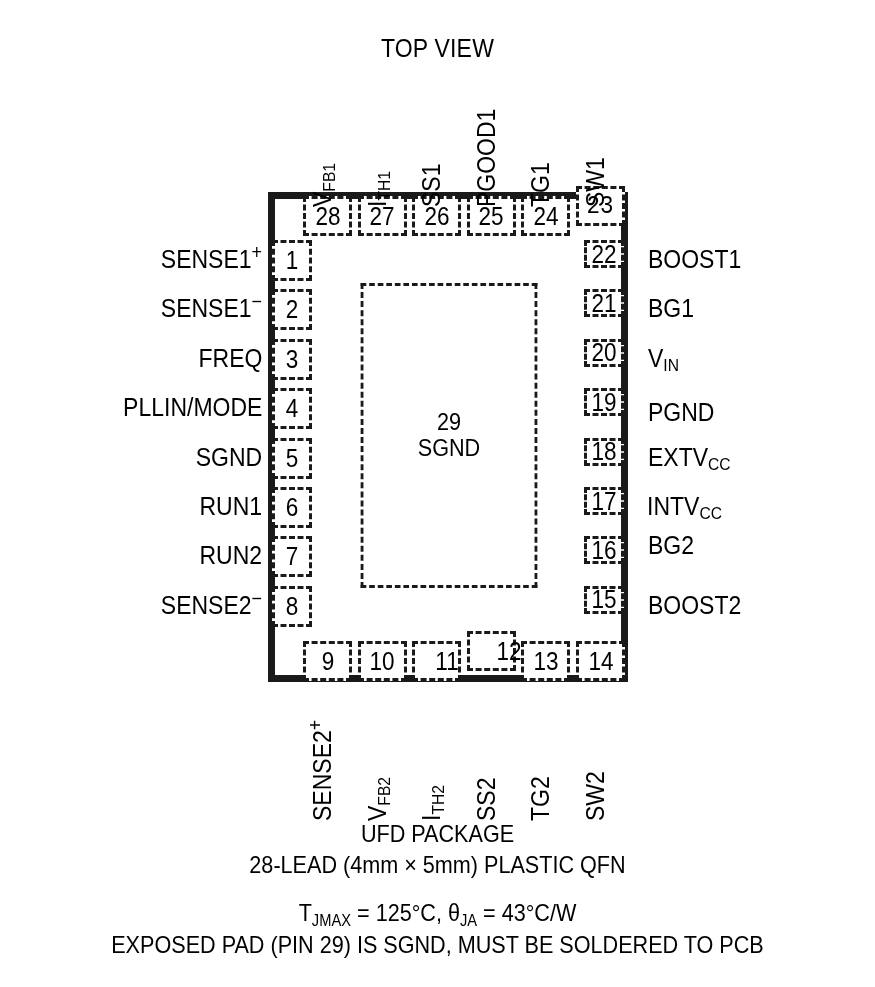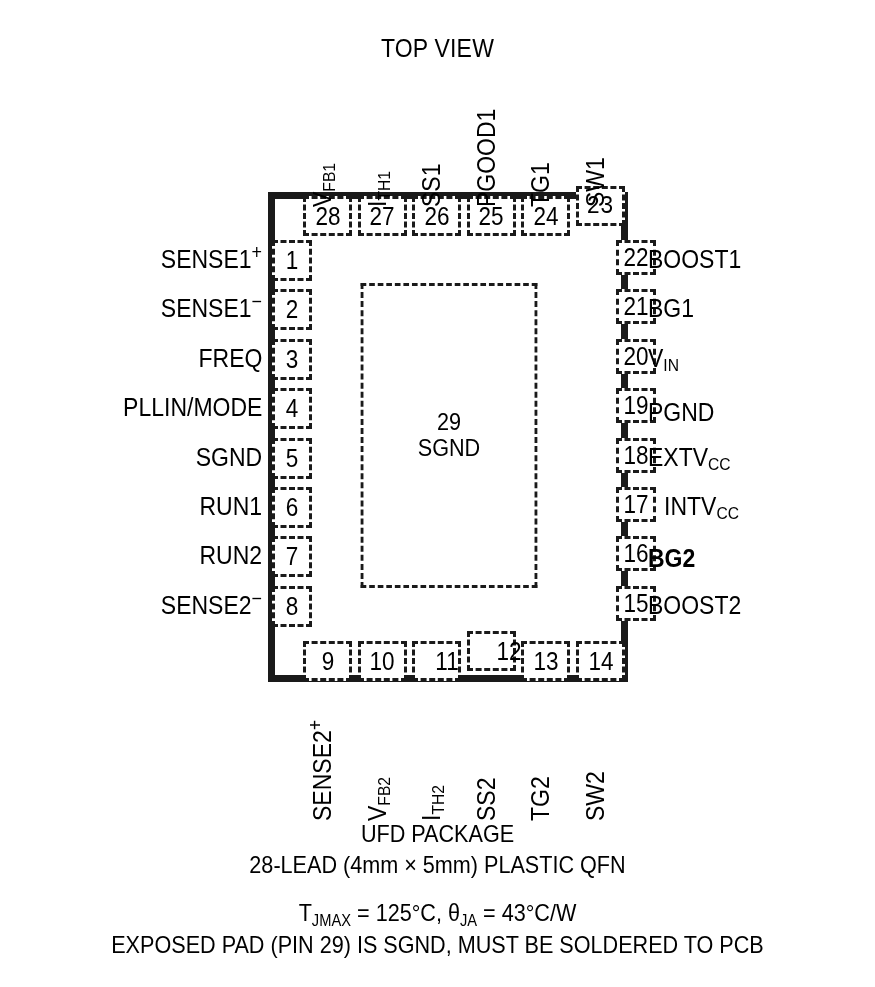--- a/index.html
+++ b/index.html
@@ -67,21 +67,21 @@
     display: flex;
     align-items: center;
     justify-content: center;
     font-size: 25px;
     line-height: 1;
     color: #000;
   }
   .pin-pad span { transform: scaleX(0.9); display:block; }
 
   .pin-pad.side-left  { width: 40px; height: 41px; }
-  .pin-pad.side-right { width: 40px; height: 35px; margin-left: 32px; }
+  .pin-pad.side-right { width: 40px; height: 28px; }
   .pin-pad.side-top    { width: 49px; height: 40px; }
   .pin-pad.side-bottom { width: 49px; height: 40px; }
 
   
   .pin-label {
     position: absolute;
     font-size: 25px;
     line-height: 1;
     white-space: nowrap;
     color: #000;
@@ -190,25 +190,25 @@
       <span>19</span>
     </div>
     <div class="pin-label right" style="left: 648px; top: 372px; margin-top: 28px;"><span class="lbl">PGND</span></div>
     <div class="pin-pad side-right" style="left: 584px; top: 437.6px;">
       <span>18</span>
     </div>
     <div class="pin-label right" style="left: 648px; top: 444.6px;"><span class="lbl">EXTV<sub>CC</sub></span></div>
     <div class="pin-pad side-right" style="left: 584px; top: 487px;">
       <span>17</span>
     </div>
-    <div class="pin-label right" style="left: 664px; top: 494px;"><span class="lbl">INTV<sub>CC</sub></span></div>
+    <div class="pin-label right" style="left: 647px; top: 494px;"><span class="lbl">INTV<sub>CC</sub></span></div>
     <div class="pin-pad side-right" style="left: 584px; top: 536.4px;">
       <span>16</span>
     </div>
-    <div class="pin-label right" style="left: 648px; top: 546px; font-weight: bold;"><span class="lbl">BG2</span></div>
+    <div class="pin-label right" style="left: 648px; top: 533px;"><span class="lbl">BG2</span></div>
     <div class="pin-pad side-right" style="left: 584px; top: 585.8px;">
       <span>15</span>
     </div>
     <div class="pin-label right" style="left: 648px; top: 592.8px;"><span class="lbl">BOOST2</span></div>
   </div>
 
 <div id="top-pins">
     <div class="pin-pad side-top" style="left: 303px; top: 196px;">
       <span>28</span>
     </div>

